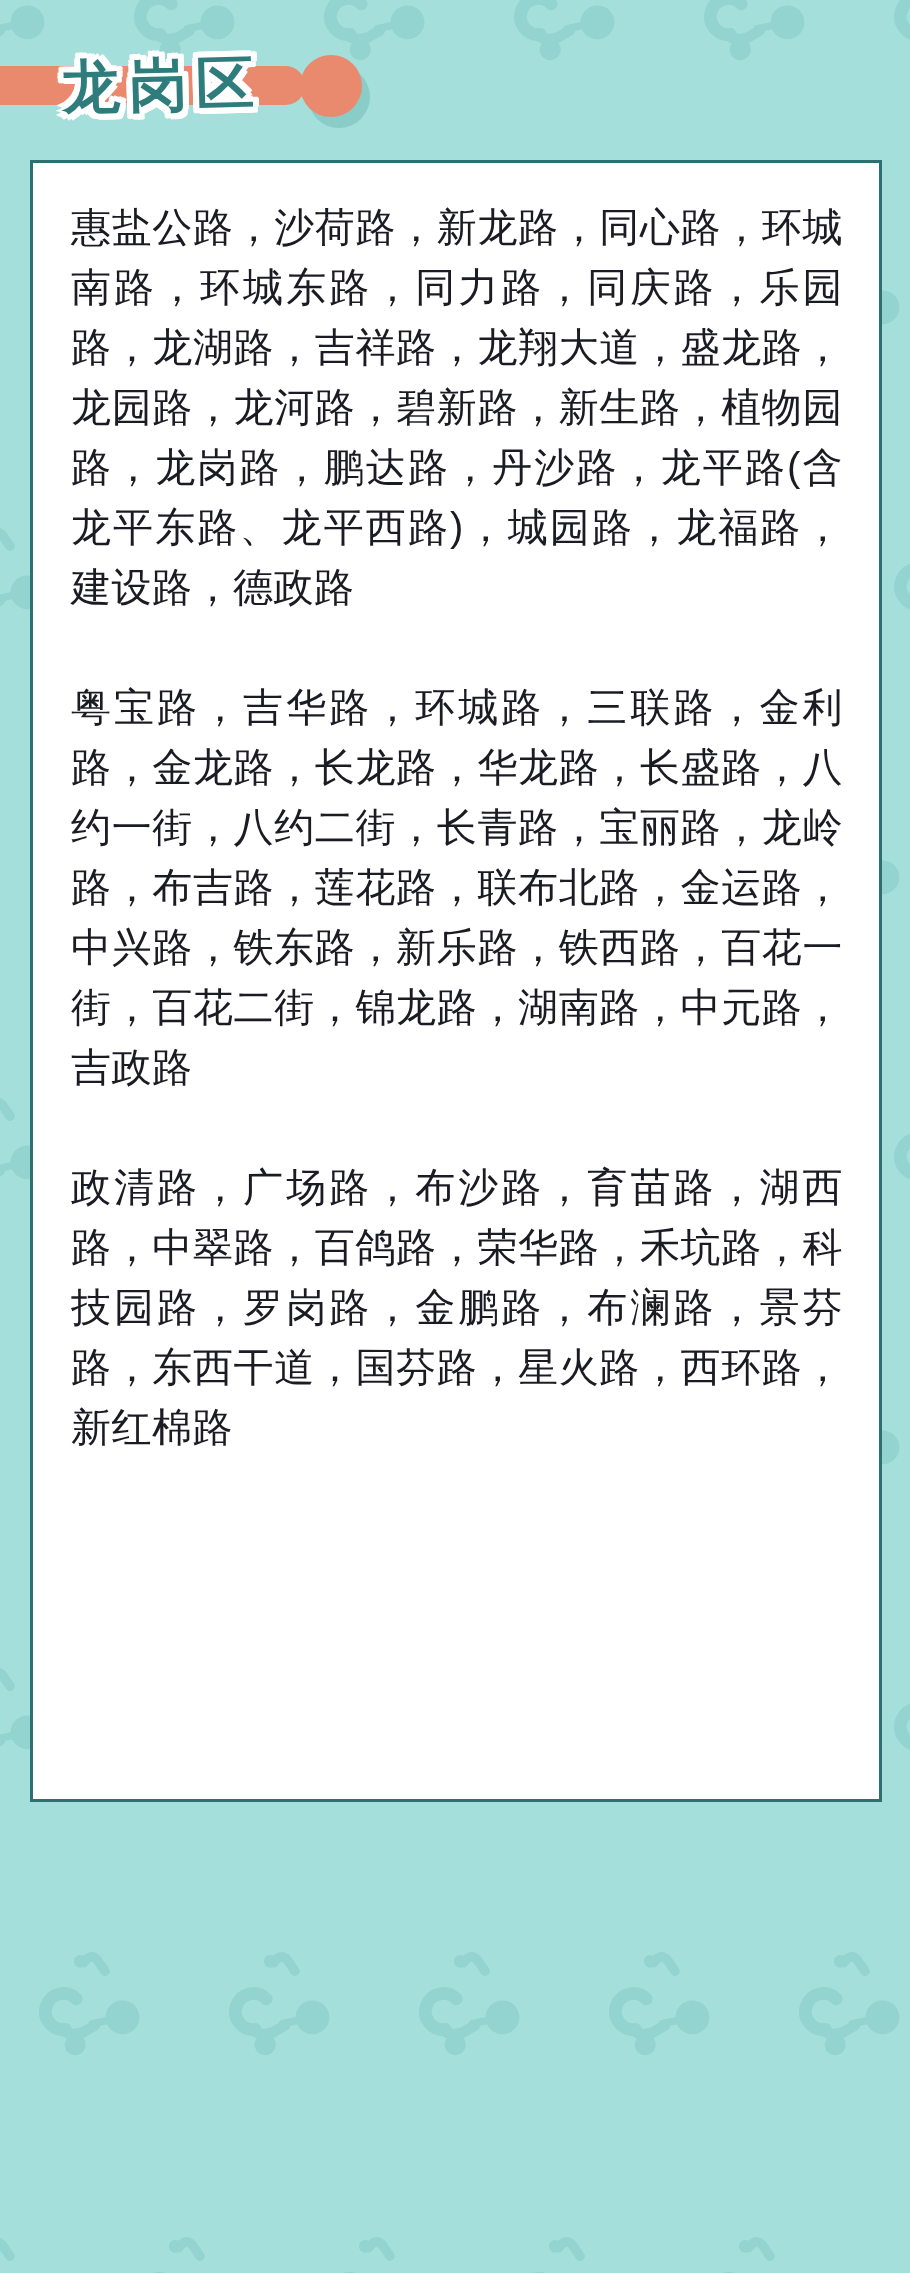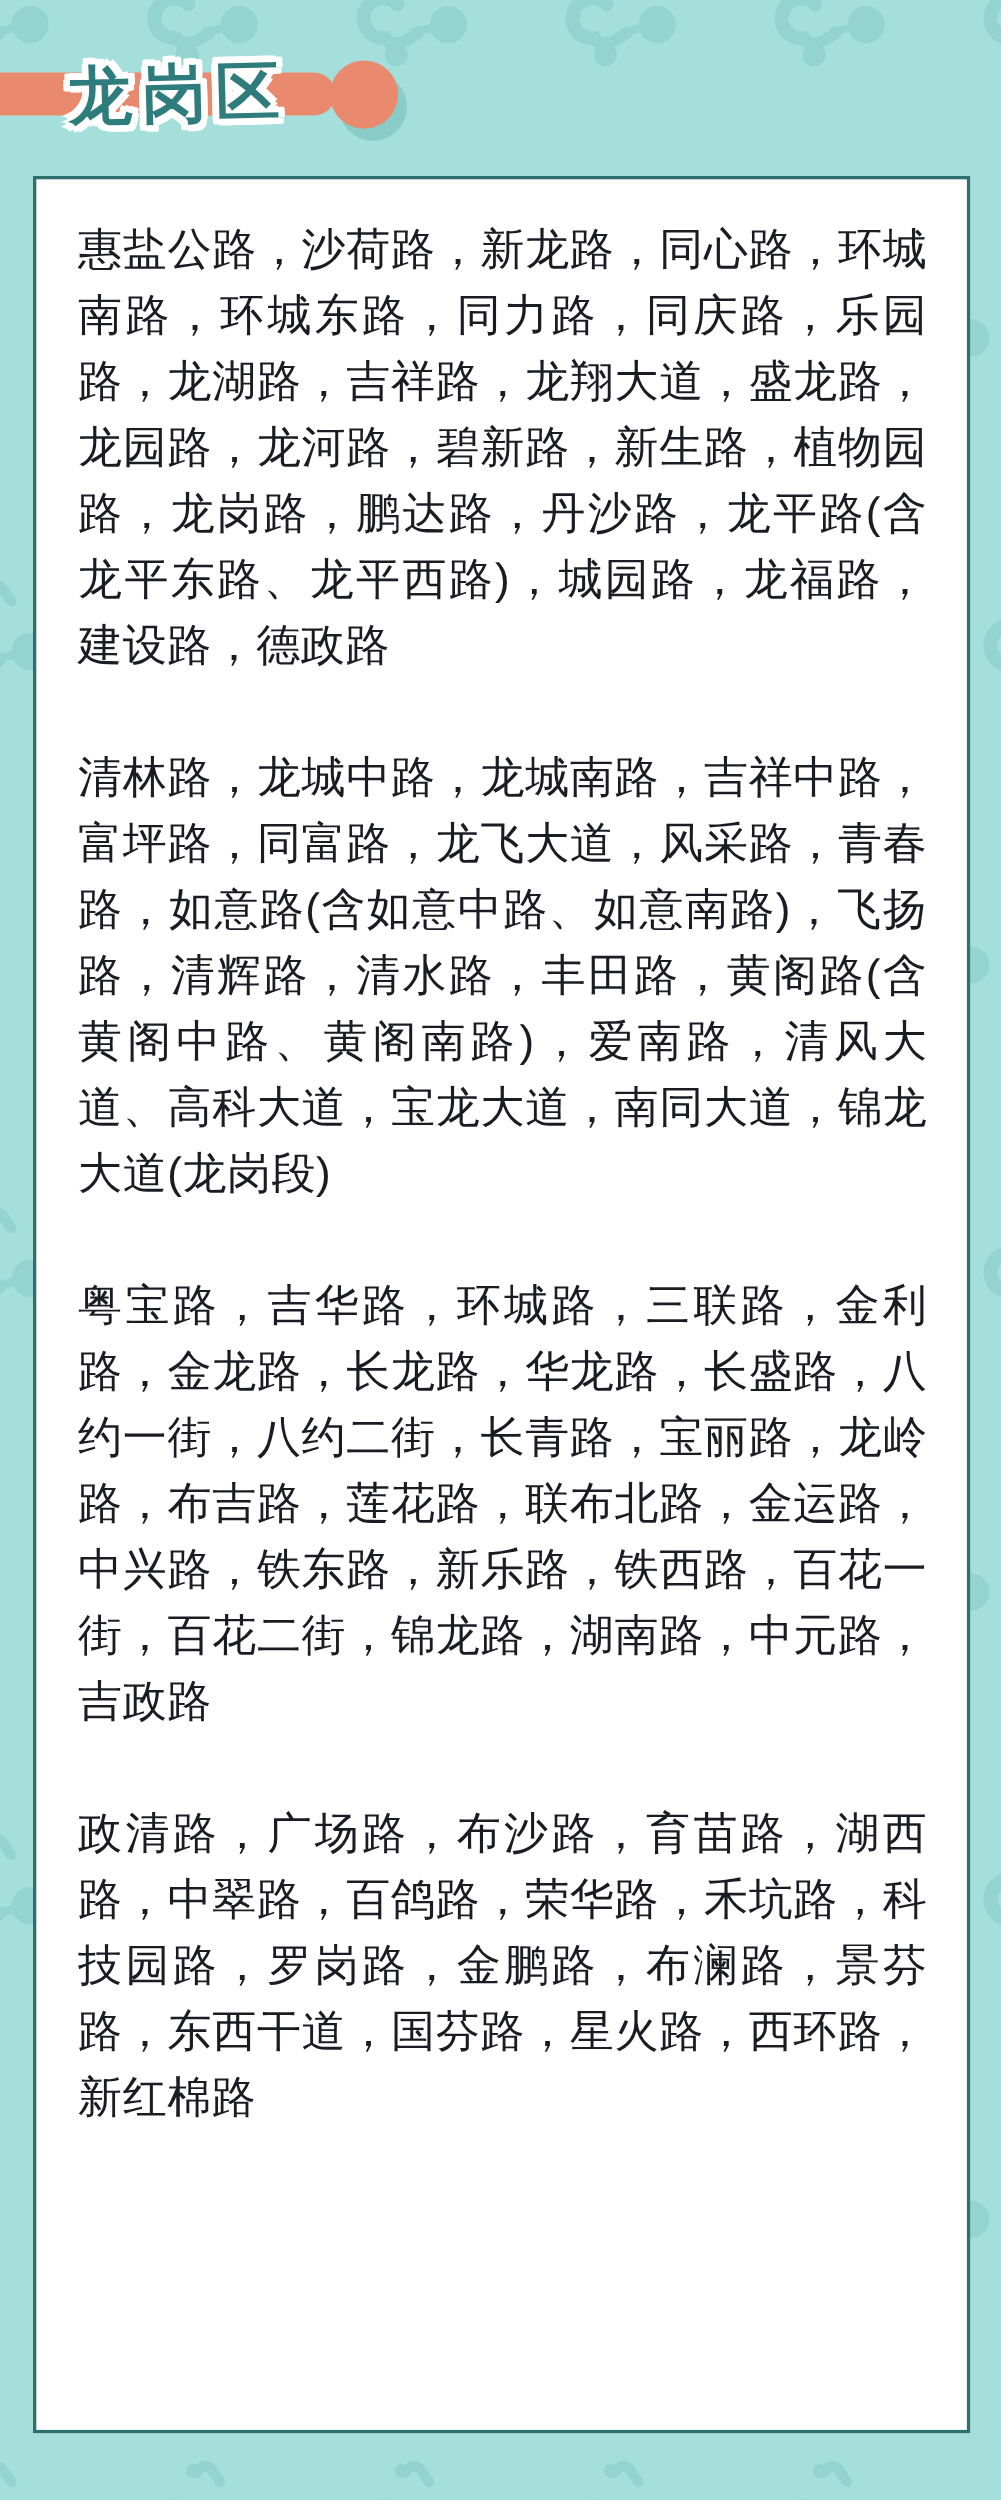--- a/index.html
+++ b/index.html
@@ -72,21 +72,21 @@
     text-shadow:
       -5px -5px 0 #fff, 5px -5px 0 #fff, -5px 5px 0 #fff, 5px 5px 0 #fff,
       -6px 0 0 #fff, 6px 0 0 #fff, 0 -6px 0 #fff, 0 6px 0 #fff,
       -4px -6px 0 #fff, 4px 6px 0 #fff, -6px 4px 0 #fff, 6px -4px 0 #fff;
   }
   .road-card{
     position:absolute;
     left:30px;
     top:160px;
     width:852px;
-    height:2052px;
+    height:1642px;
     background:var(--card-bg);
     border:3px solid var(--card-border);
     padding:34px 36px 28px 38px;
     z-index:1;
   }
   .road-card p{
     font-size:40px;
     line-height:60px;
     color:var(--text);
     text-align:justify;
@@ -655,18 +655,17 @@
     </div>
 
   <header class="header">
     <div class="banner-bar"></div>
     <div class="banner-dot"></div>
     <h1 class="district-title">龙岗区</h1>
   </header>
 
   <section class="road-card">
     <p>惠盐公路，沙荷路，新龙路，同心路，环城南路，环城东路，同力路，同庆路，乐园路，龙湖路，吉祥路，龙翔大道，盛龙路，龙园路，龙河路，碧新路，新生路，植物园路，龙岗路，鹏达路，丹沙路，龙平路(含龙平东路、龙平西路)，城园路，龙福路，建设路，德政路</p>
-    <p>清林路，龙城中路，龙城南路，吉祥中路，富坪路，同富路，龙飞大道，风采路，青春路，如意路(含如意中路、如意南路)，飞扬路，清辉路，清水路，丰田路，黄阁路(含黄阁中路、黄阁南路)，爱南路，清风大道、高科大道，宝龙大道，南同大道，锦龙大道(龙岗段)</p>
     <p>粤宝路，吉华路，环城路，三联路，金利路，金龙路，长龙路，华龙路，长盛路，八约一街，八约二街，长青路，宝丽路，龙岭路，布吉路，莲花路，联布北路，金运路，中兴路，铁东路，新乐路，铁西路，百花一街，百花二街，锦龙路，湖南路，中元路，吉政路</p>
     <p>政清路，广场路，布沙路，育苗路，湖西路，中翠路，百鸽路，荣华路，禾坑路，科技园路，罗岗路，金鹏路，布澜路，景芬路，东西干道，国芬路，星火路，西环路，新红棉路</p>
   </section>
 
 </div>
 
 </body></html>

